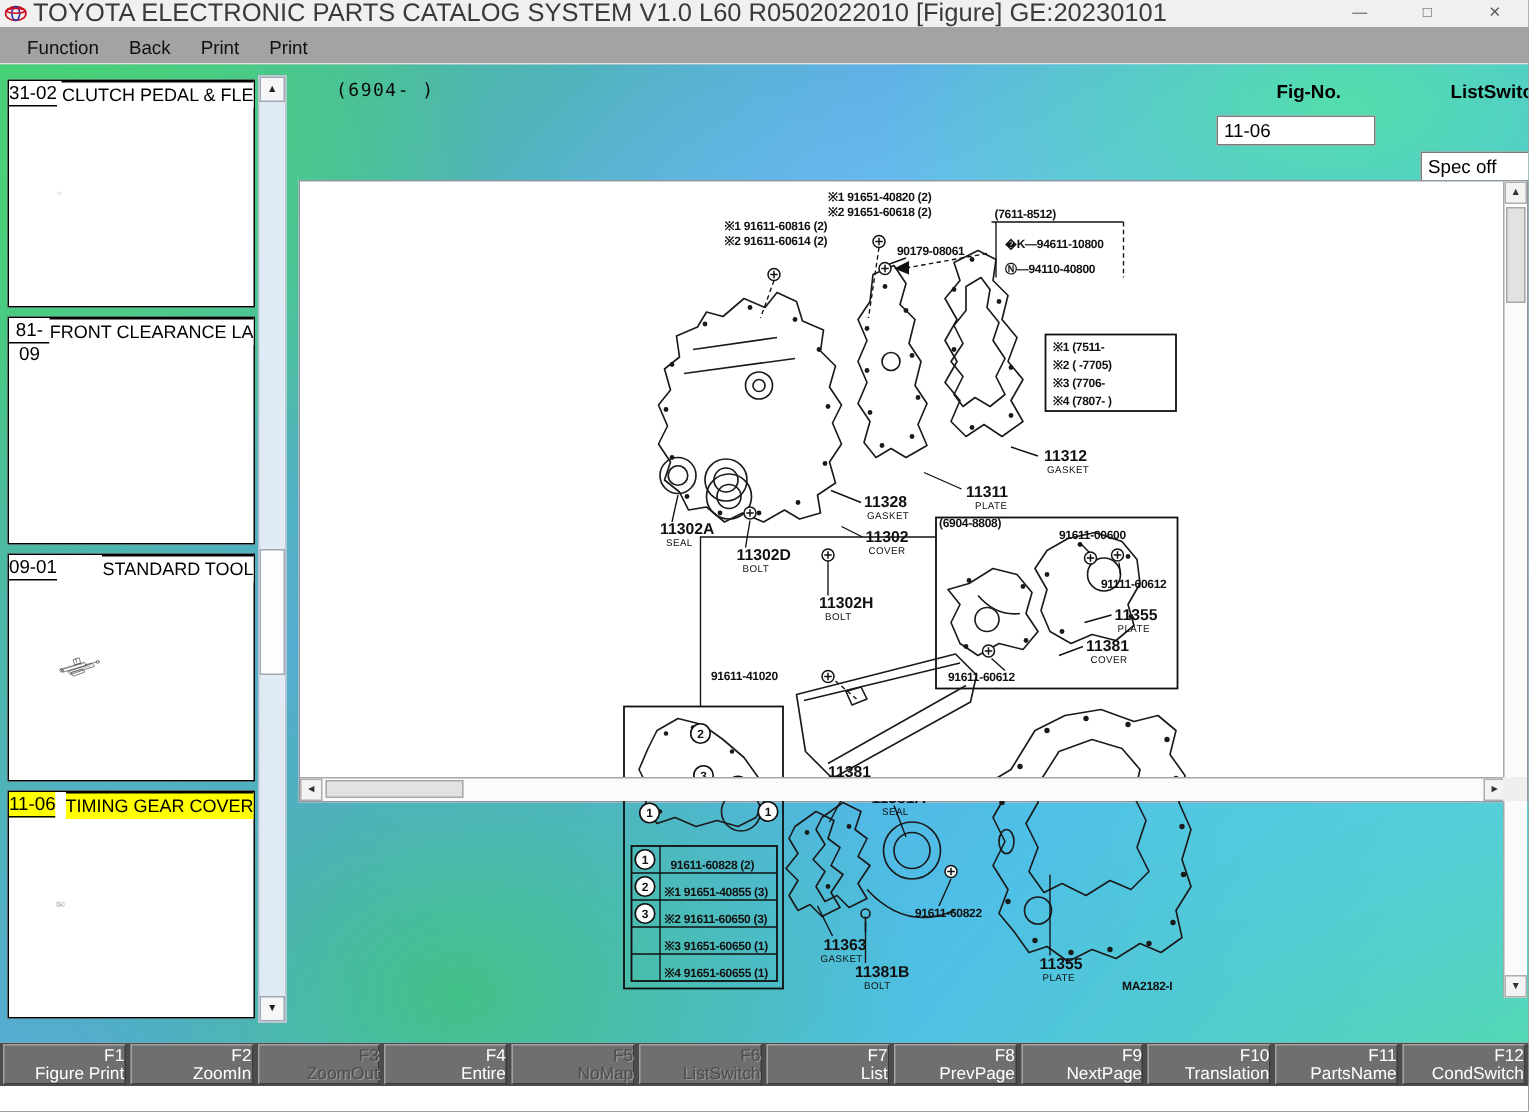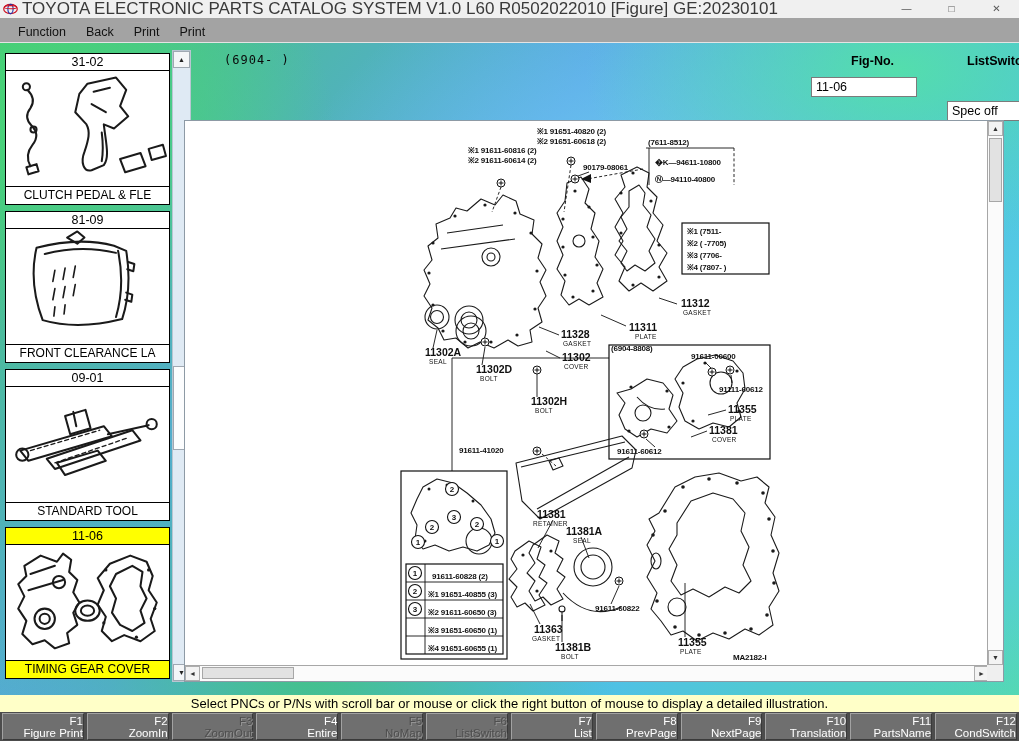--- a/index.html
+++ b/index.html
@@ -23,21 +23,21 @@
       radial-gradient(ellipse 420px 330px at 6% 12%, rgba(73,214,120,.95) 0%, rgba(73,214,120,0) 65%),
       radial-gradient(ellipse 520px 300px at 88% 4%, rgba(84,226,166,.9) 0%, rgba(84,226,166,0) 60%),
       radial-gradient(ellipse 560px 420px at 98% 55%, rgba(86,205,235,.95) 0%, rgba(86,205,235,0) 70%),
       radial-gradient(ellipse 480px 380px at 30% 95%, rgba(64,196,120,.85) 0%, rgba(64,196,120,0) 65%),
       radial-gradient(ellipse 500px 400px at 62% 30%, rgba(116,204,245,.9) 0%, rgba(116,204,245,0) 70%),
       linear-gradient(128deg, #45c873 0%, #57a6e4 40%, #4fc0e6 72%, #54d8b4 100%);
   }
 
   
   .sidebar { position:absolute; left:5px; top:10px; width:165px; display:flex; flex-direction:column; gap:6px; }
-  .thumb { background:#fff; border:1px solid #000; height:152px; display:flex; flex-direction:column; cursor:pointer; }
+  .thumb { background:#fff; border:1px solid #000; height:152px; display:flex; flex-direction:row; cursor:pointer; }
   .thumb-code { height:17px; line-height:16px; text-align:center; font-size:12.5px; color:#000; border-bottom:1px solid #000; background:#fff; }
   .thumb-img { flex:1; background:#fff; overflow:hidden; }
   .thumb-img svg { width:100%; height:100%; }
   .thumb-label { height:18px; line-height:17px; text-align:center; font-size:12px; color:#000; border-top:1px solid #000; background:#fff; white-space:nowrap; }
   .thumb.selected .thumb-code, .thumb.selected .thumb-label { background:#ffff00; }
   .sketch { stroke:#1a1a1a; fill:none; stroke-width:2; stroke-linejoin:round; stroke-linecap:round; }
   .sketch .fdot { fill:#1a1a1a; stroke:none; }
 
   
   .side-scroll { position:absolute; left:172px; top:7px; width:19px; height:632px; background:#dfeaf4; border:1px solid #b9c6d2; }
@@ -49,21 +49,21 @@
   
   .range-note { position:absolute; left:205px; top:10px; font-family:"DejaVu Sans Mono",monospace; font-size:12px; color:#0a0a0a; letter-spacing:1px;margin-left:19px; }
   .field-label { position:absolute; font-size:12.5px; font-weight:bold; color:#000;margin-left:40px; }
   .fig-label { left:811px; top:11px; }
   .cond-label { left:927px; top:11px; }
   .field-input { position:absolute; top:34px; height:20px; border:1px solid #7b7b7b; background:#fff; font-size:12.5px; font-family:"Liberation Sans",sans-serif; padding:0 4px; color:#000; }
   .fig-input { left:811px; width:106px; }
   .cond-input { left:947px; width:90px;margin-top:24px; }
 
   
-  .canvas { position:absolute; left:184px; top:77px; width:820px; height:562px; background:#fff; border:1px solid #8d9aa5; }
+  .canvas { position:absolute; left:199px; top:77px; width:820px; height:415px; background:#fff; border:1px solid #8d9aa5; }
   .canvas svg.diagram { position:absolute; left:0; top:0; }
   .diagram text { fill:#101010; }
   .diagram .s1 { font:bold 10.5px "Liberation Sans",sans-serif; }
   .diagram .s2 { font:bold 8px "Liberation Sans",sans-serif; letter-spacing:-0.2px; }
   .diagram .s3 { font:6.5px "Liberation Sans",sans-serif; letter-spacing:.3px; }
   .diagram .cn { font:bold 8px "Liberation Sans",sans-serif; text-anchor:middle; }
   .diagram .co { fill:#fff; stroke:#101010; stroke-width:1.1; }
   .part { stroke:#1a1a1a; fill:none; stroke-width:1.1; stroke-linejoin:round; }
   .part .fdot { fill:#1a1a1a; stroke:none; }
   .lead { stroke:#101010; stroke-width:.9; fill:none; }
@@ -501,23 +501,20 @@
       </div>
       <div class="h-scroll">
         <div class="cs-btn left">◄</div>
         <div class="h-thumb"></div>
         <div class="cs-btn right">►</div>
       </div>
       <div class="corner"></div>
     </div>
   </div>
 
-  <div class="statusbar">
-    <span>Select PNCs or P/Ns with scroll bar or mouse or click the right button of mouse to display a detailed illustration.</span>
-  </div>
 
   <div class="fkeys">
     <div class="fkey">
         <div>F1</div>
         <div>Figure Print</div>
       </div>
     <div class="fkey">
         <div>F2</div>
         <div>ZoomIn</div>
       </div>

